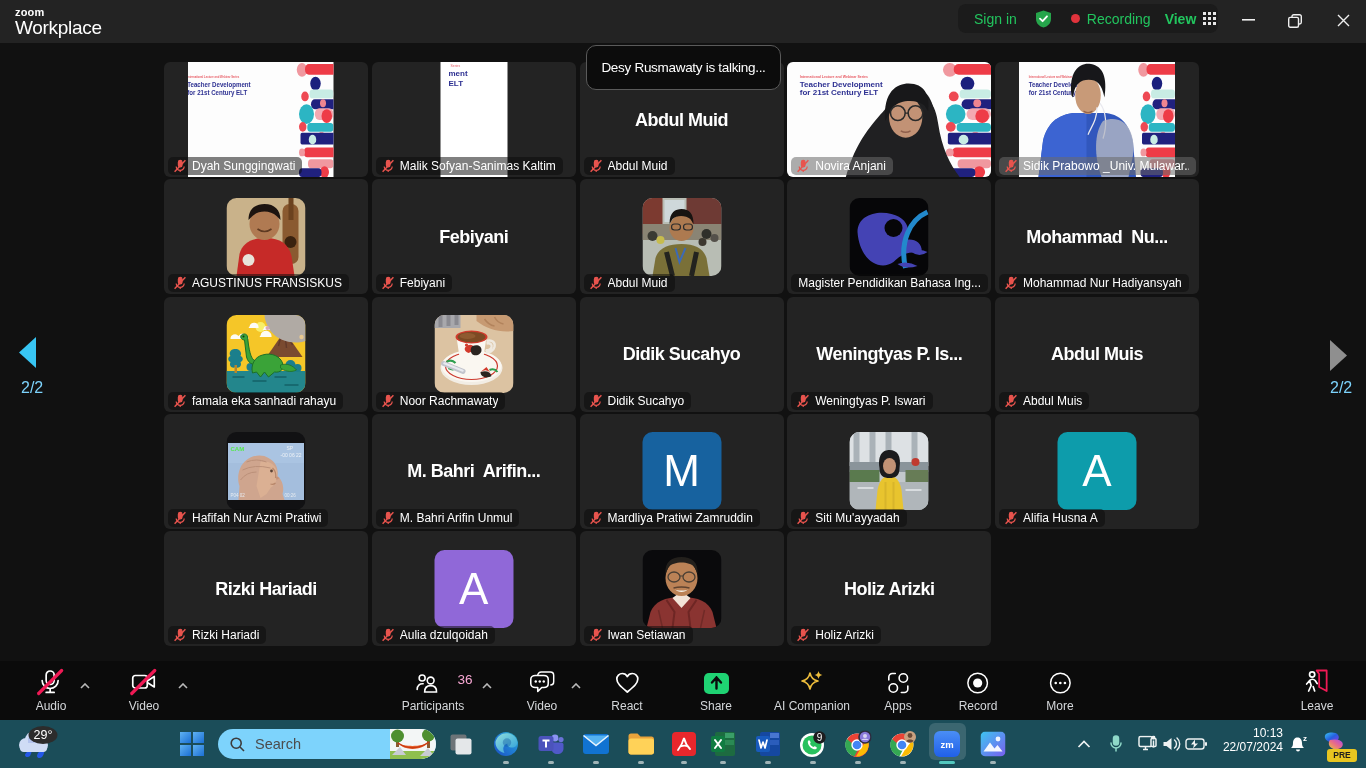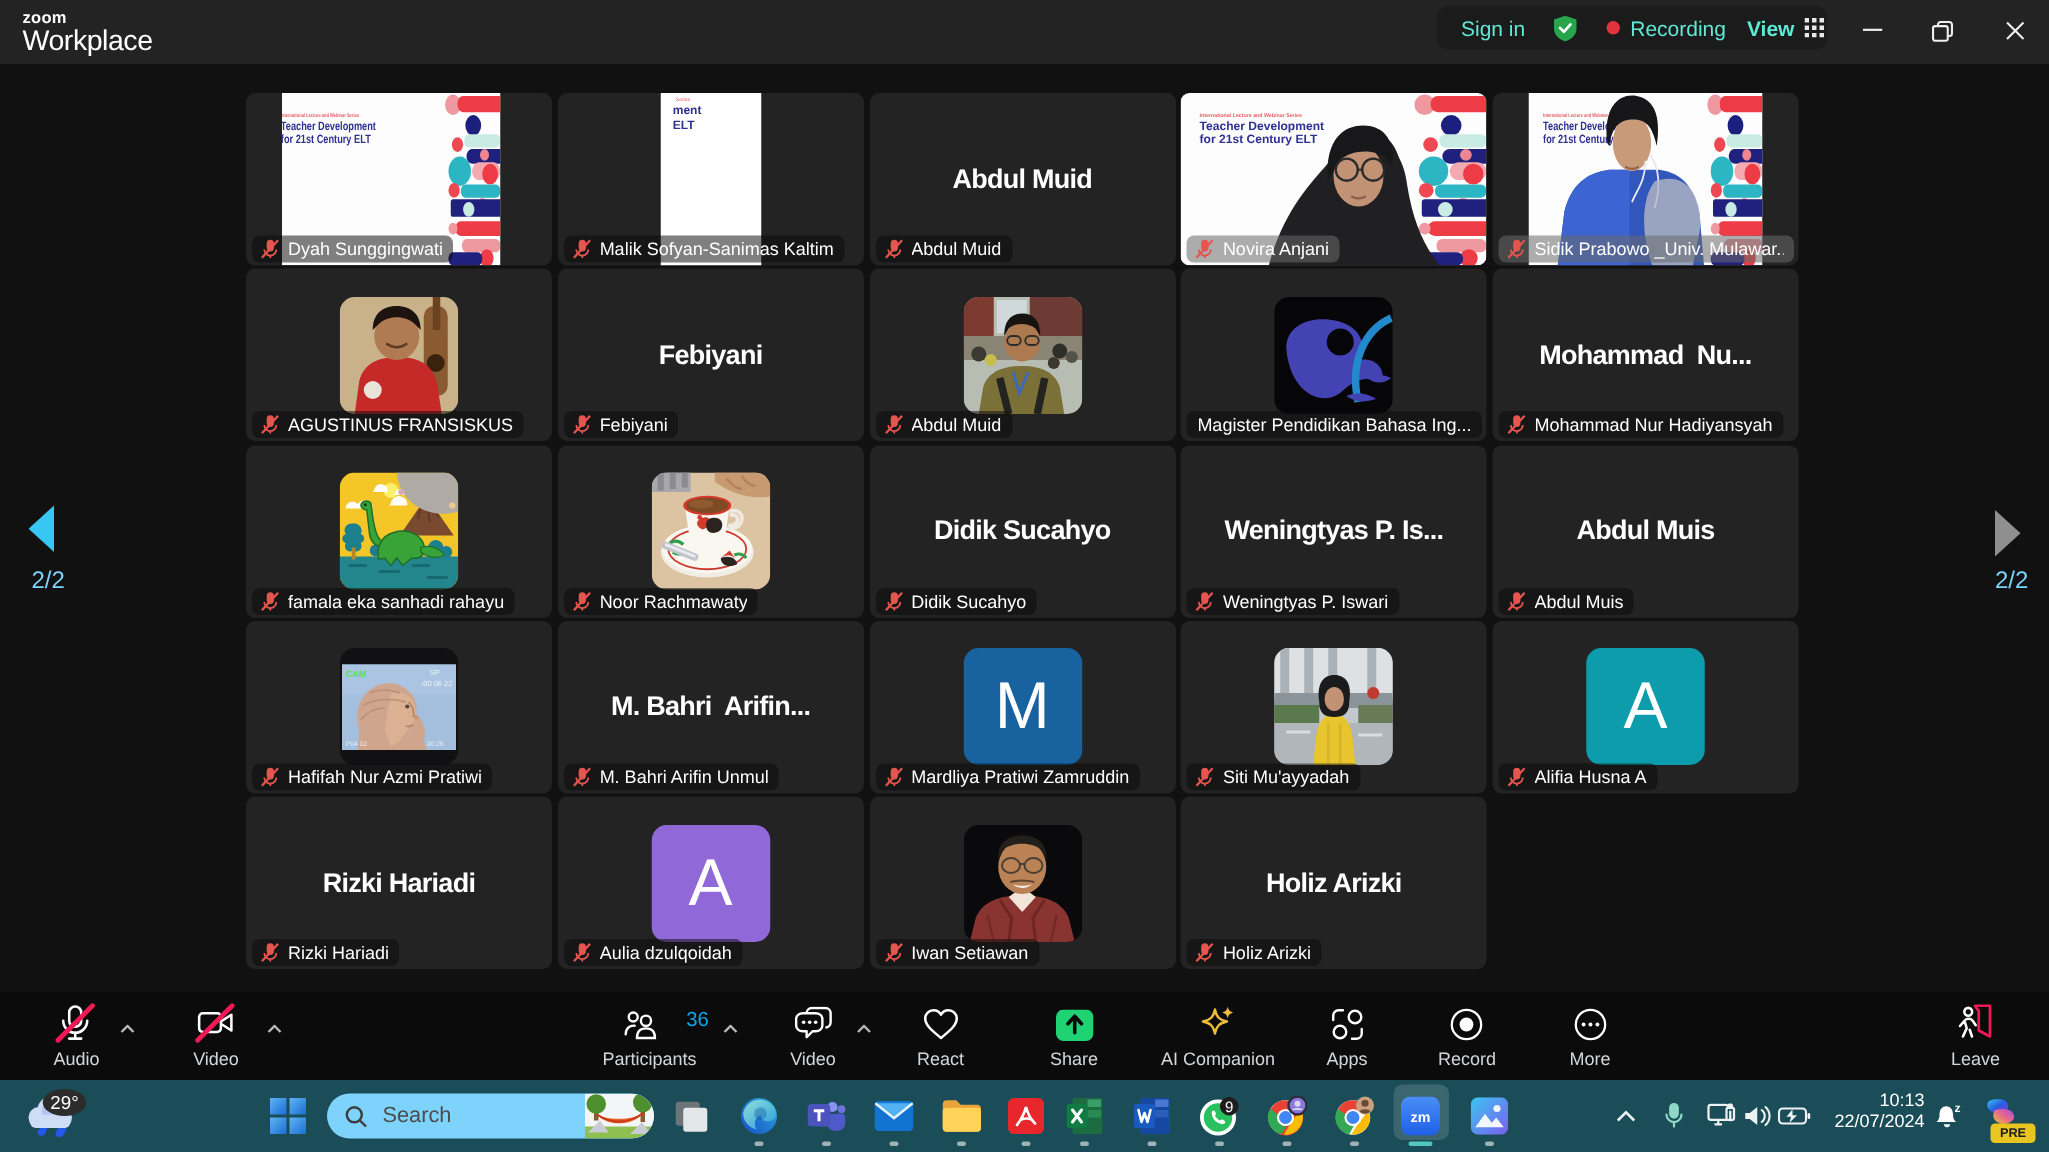--- a/index.html
+++ b/index.html
@@ -3,21 +3,21 @@
 <meta charset="utf-8">
 <style>
 *{margin:0;padding:0;box-sizing:border-box;font-family:"Liberation Sans",sans-serif;}
 html,body{width:1366px;height:768px;overflow:hidden;background:#101010;}
 body{position:relative;}
 
 .titlebar{position:absolute;left:0;top:0;width:1366px;height:43px;background:#232323;}
 .logo{position:absolute;left:15px;top:0;color:#fff;}
 .logo .z{position:absolute;left:0;top:6px;font-size:11px;font-weight:700;letter-spacing:.2px;}
 .logo .w{position:absolute;left:0;top:17px;font-size:19px;font-weight:400;letter-spacing:-0.3px;}
-.pillbox{position:absolute;left:958px;top:4px;width:260px;height:29px;background:#1b1b1b;border-radius:8px;display:flex;align-items:center;color:#5eead4;white-space:nowrap;}
+.pillbox{position:absolute;left:958px;top:4px;width:260px;height:29px;background:#1b1b1b;border-radius:8px;display:flex;align-items:center;color:#22c55e;white-space:nowrap;}
 .signin{font-size:14px;margin-left:16px;}
 .shield{margin-left:18px;}
 .recdot{width:9px;height:9px;border-radius:50%;background:#e0333c;margin-left:19px;}
 .rectxt{font-size:14px;margin-left:7px;}
 .viewtxt{font-size:14px;font-weight:700;margin-left:14px;}
 .winbtn{position:absolute;top:12px;color:#efefef;}
 
 .stage{position:absolute;left:0;top:43px;width:1366px;height:618px;background:#111111;}
 .grid{position:absolute;left:164px;top:19px;display:grid;grid-template-columns:repeat(5,204px);grid-auto-rows:115px;column-gap:3.75px;row-gap:2.3px;}
 .cell{position:relative;background:#232323;border-radius:6px;overflow:hidden;}
@@ -521,20 +521,21 @@
 </div>
 </div>
 <svg style="position:absolute;left:19px;top:294px" width="17" height="31" viewBox="0 0 17 31">
       <path d="M17 0 L17 31 L0 15.5 Z" fill="#38c6f4"></path>
     </svg>
 <div class="pgtxt" style="left:21px;top:336px">2/2</div>
 <svg style="position:absolute;left:1330px;top:297px" width="17" height="31" viewBox="0 0 17 31">
       <path d="M0 0 L0 31 L17 15.5 Z" fill="#8f8f8f"></path>
     </svg>
 <div class="pgtxt" style="left:1330px;top:336px">2/2</div>
+<div class="tooltip">Desy Rusmawaty is talking...</div>
 </div>
 <div class="toolbar">
 <div class="titem" style="left:51px">
  <div class="ticon">
         <svg width="30" height="28" viewBox="0 0 30 28" style="margin-bottom:-2px">
   <g stroke="#fff" stroke-width="1.7" fill="none" stroke-linecap="round">
   <rect x="10.5" y="3" width="8" height="13.5" rx="4"></rect>
   <path d="M6.5 12.5 a8 8 0 0 0 16 0"></path>
   <line x1="14.5" y1="20.5" x2="14.5" y2="24"></line>
   <line x1="10.5" y1="24.4" x2="18.5" y2="24.4"></line>
@@ -566,21 +567,21 @@
  <div class="ticon">
         <div style="display:flex;align-items:flex-start;transform:translateX(11px)">
   <svg width="22" height="21" viewBox="0 0 22 21" style="margin-top:1px">
             <g stroke="#fff" stroke-width="1.6" fill="none" stroke-linecap="round">
   <circle cx="6.5" cy="5" r="3"></circle>
               <circle cx="15" cy="7.5" r="3.4"></circle>
   <path d="M1.5 16.5 C1.5 12.5 4 10.5 7.5 10.8"></path>
   <path d="M9 19 C9 14.5 11.5 12.6 15 12.6 C18.5 12.6 21 14.5 21 19 Z"></path>
             </g>
           </svg>
-  <span style="color:#0ea5e9;font-size:13.5px;margin-left:20px">36</span>
+  <span style="color:#f9a8d4;font-size:13.5px;margin-left:20px">36</span>
  </div>
       </div>
  <div class="tlabel">Participants</div>
 </div>
 <svg class="caret" style="left:482px" width="10" height="6" viewBox="0 0 10 6">
       <path d="M1 5 L5 1 L9 5" stroke="#b9b9b9" stroke-width="1.6" fill="none"></path>
     </svg>
 <div class="titem" style="left:542px">
  <div class="ticon">
         <svg width="25" height="23" viewBox="0 0 25 23">

